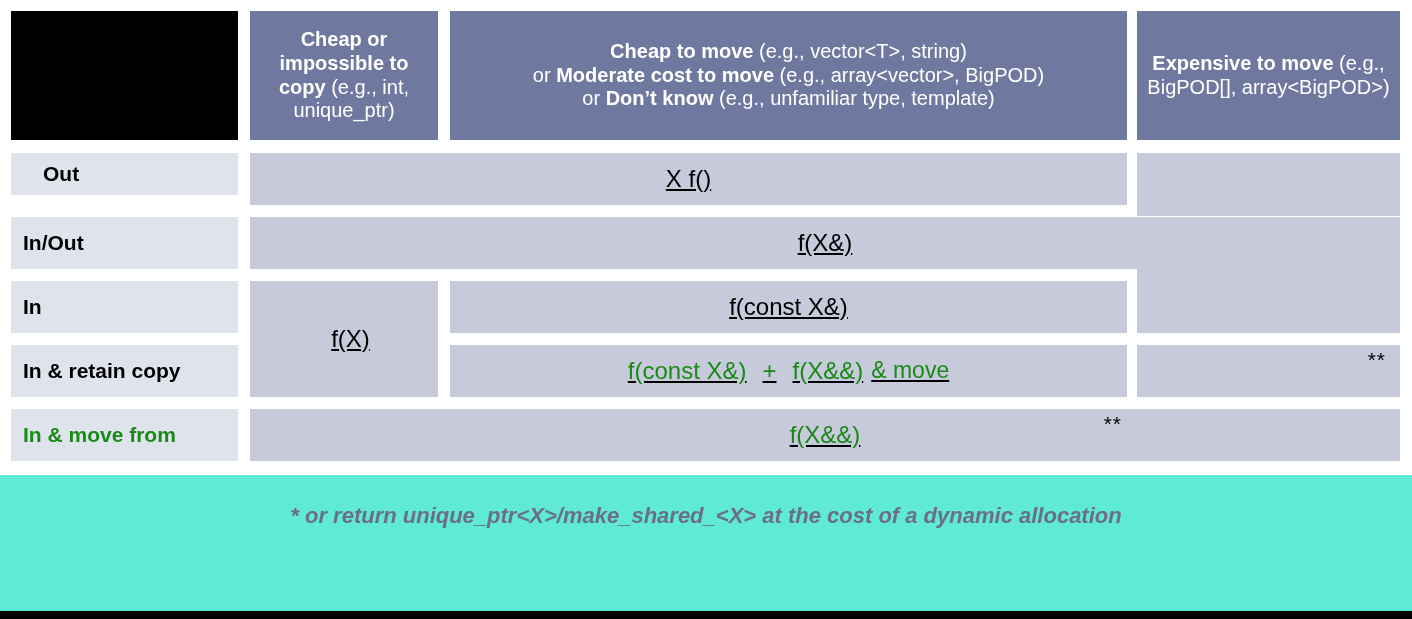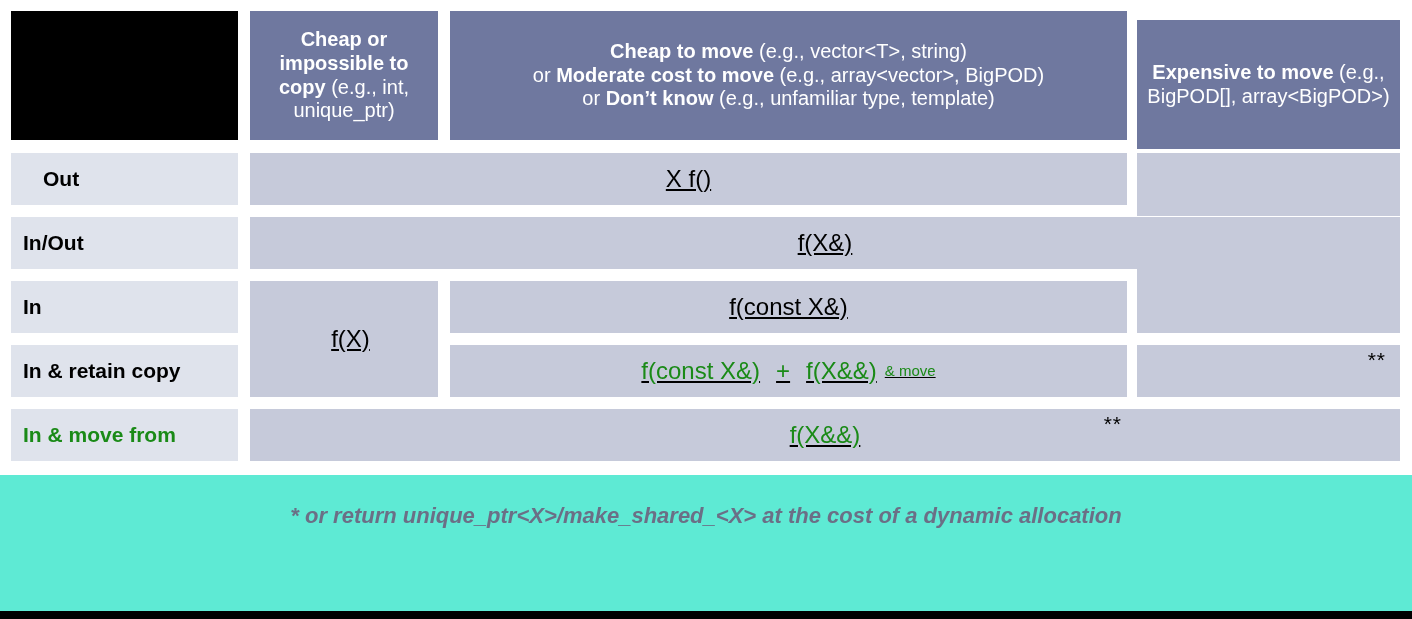--- a/index.html
+++ b/index.html
@@ -41,21 +41,21 @@
     padding-left:12px;
   }
   .rowlabel.green{ color:#1a8a17; }
   .body-cell{
     background:#c6cada;
     color:#000000;
     font-size:24px;
     text-decoration:underline;
   }
   .green{ color:#1a8a17; }
-  .small{ font-size:15px; }
+  .small{ font-size:23px; }
   .stars{
     position:absolute;
     top:4px;
     right:14px;
     font-size:21px;
     color:#000000;
     letter-spacing:1px;
     line-height:1;
   }
   .plus{ padding:0 16px; color:#1a8a17; }
@@ -90,27 +90,27 @@
   </div>
 
   <div class="cell hdr" style="left:450px;top:11px;width:677px;height:129px;">
     <div>
       <span class="ln"><b>Cheap to move</b><span> (e.g., vector&lt;T&gt;, string)</span></span>
       <span class="ln"><span>or </span><b>Moderate cost to move</b><span> (e.g., array&lt;vector&gt;, BigPOD)</span></span>
       <span class="ln"><span>or </span><b>Don’t know</b><span> (e.g., unfamiliar type, template)</span></span>
     </div>
   </div>
 
-  <div class="cell hdr" style="left:1137px;top:11px;width:263px;height:129px;margin-top:9px;">
+  <div class="cell hdr" style="left:1137px;top:11px;width:263px;height:129px;">
     <div>
       <b>Expensive to move</b><span> (e.g., BigPOD[], array&lt;BigPOD&gt;)</span>
     </div>
   </div>
 
-  <div class="cell rowlabel" style="left:11px;top:153px;width:227px;height:52px;padding-left:32px;">
+  <div class="cell rowlabel" style="left:11px;top:153px;width:227px;height:42px;padding-left:32px;">
     <span>Out</span>
   </div>
   <div class="cell rowlabel" style="left:11px;top:217px;width:227px;height:52px;">
     <span>In/Out</span>
   </div>
   <div class="cell rowlabel" style="left:11px;top:281px;width:227px;height:52px;">
     <span>In</span>
   </div>
   <div class="cell rowlabel" style="left:11px;top:345px;width:227px;height:52px;">
     <span>In &amp; retain copy</span>

